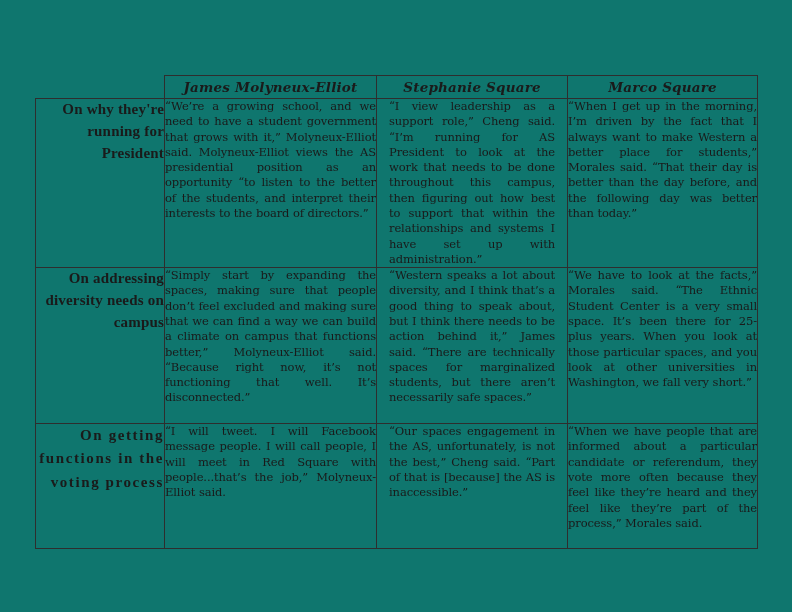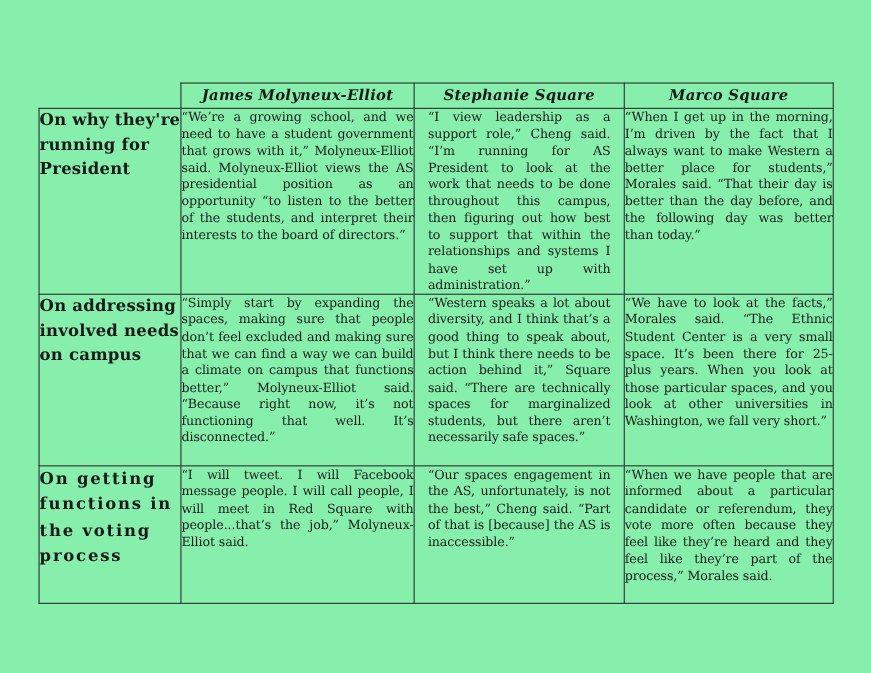--- a/index.html
+++ b/index.html
@@ -4,21 +4,21 @@
 <style>
   html, body {
     margin: 0;
     padding: 0;
     background: #ffffff;
   }
   .page {
     position: relative;
     width: 792px;
     height: 612px;
-    background: #86efac;
+    background: #0f766e;
     overflow: hidden;
     font-family: "DejaVu Serif", "Liberation Serif", serif;
     color: #1a1a1a;
   }
   table.cmp {
     position: absolute;
     left: 35px;
     top: 75px;
     width: 722px;
     border-collapse: collapse;
@@ -50,25 +50,26 @@
     letter-spacing: 0.2px;
   }
 
   tr.r1 { height: 155px; }
   tr.r2 { height: 156px; }
   tr.r3 { height: 125px; }
 
   th.rowlabel {
     font-weight: bold;
     font-size: 15px;
-    text-align: left;
+    text-align: right;
     vertical-align: middle;
     line-height: 1.45;
     padding: 4px 6px;
     letter-spacing: 0.2px;
+    font-family: Liberation Serif, serif;
   }
   tr.r3 th.rowlabel {
     letter-spacing: 1.6px;
     line-height: 1.55;
   }
 
   td.quote {
     font-size: 11.5px;
     line-height: 1.33;
     text-align: justify;
@@ -98,23 +99,23 @@
       <th>Stephanie Square</th>
       <th>Marco Square</th>
     </tr>
     <tr class="r1">
       <th class="rowlabel">On why they're running for President</th>
       <td class="quote">“We’re a growing school, and we need to have a student government that grows with it,” Molyneux-Elliot said. Molyneux-Elliot views the AS presidential position as an opportunity “to listen to the better of the students, and interpret their interests to the board of directors.”</td>
       <td class="quote mid">“I view leadership as a support role,” Cheng said. “I’m running for AS President to look at the work that needs to be done throughout this campus, then figuring out how best to support that within the relationships and systems I have set up with administration.”</td>
       <td class="quote">“When I get up in the morning, I’m driven by the fact that I always want to make Western a better place for students,” Morales said. “That their day is better than the day before, and the following day was better than today.”</td>
     </tr>
     <tr class="r2">
-      <th class="rowlabel">On addressing involved needs on campus</th>
+      <th class="rowlabel">On addressing diversity needs on campus</th>
       <td class="quote">“Simply start by expanding the spaces, making sure that people don’t feel excluded and making sure that we can find a way we can build a climate on campus that functions better,” Molyneux-Elliot said. “Because right now, it’s not functioning that well. It’s disconnected.”</td>
-      <td class="quote mid">“Western speaks a lot about diversity, and I think that’s a good thing to speak about, but I think there needs to be action behind it,” Square said. “There are technically spaces for marginalized students, but there aren’t necessarily safe spaces.”</td>
+      <td class="quote mid">“Western speaks a lot about diversity, and I think that’s a good thing to speak about, but I think there needs to be action behind it,” James said. “There are technically spaces for marginalized students, but there aren’t necessarily safe spaces.”</td>
       <td class="quote">“We have to look at the facts,” Morales said. “The Ethnic Student Center is a very small space. It’s been there for 25-plus years. When you look at those particular spaces, and you look at other universities in Washington, we fall very short.”</td>
     </tr>
     <tr class="r3">
       <th class="rowlabel">On getting functions in the voting process</th>
       <td class="quote">“I will tweet. I will Facebook message people. I will call people, I will meet in Red Square with people...that’s the job,” Molyneux-Elliot said.</td>
       <td class="quote mid">“Our spaces engagement in the AS, unfortunately, is not the best,” Cheng said. “Part of that is [because] the AS is inaccessible.”</td>
       <td class="quote">“When we have people that are informed about a particular candidate or referendum, they vote more often because they feel like they’re heard and they feel like they’re part of the process,” Morales said.</td>
     </tr>
   </tbody>
     </table>

